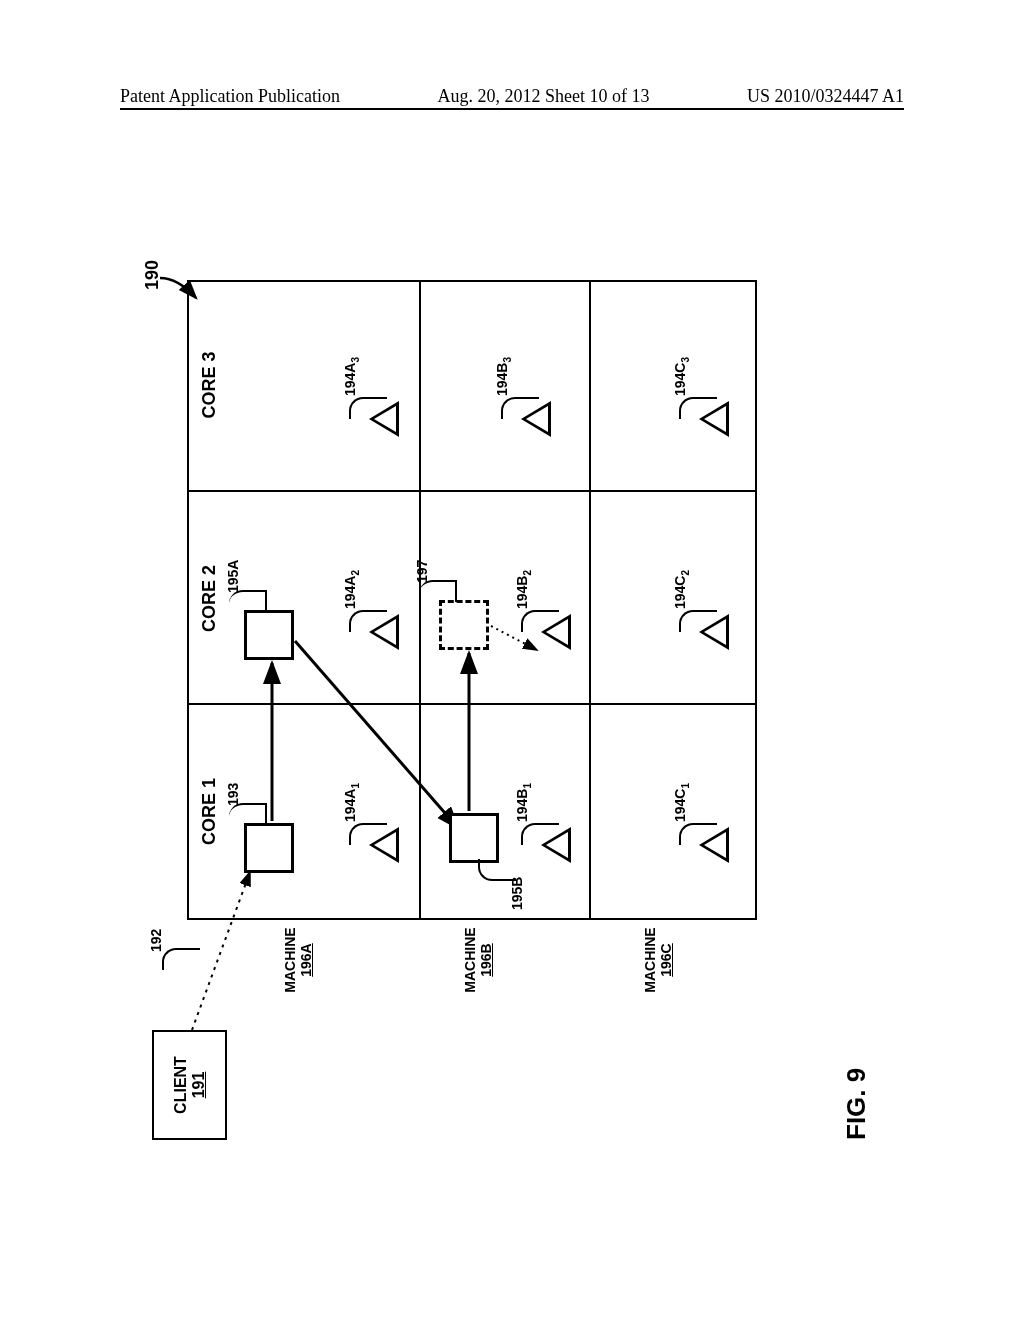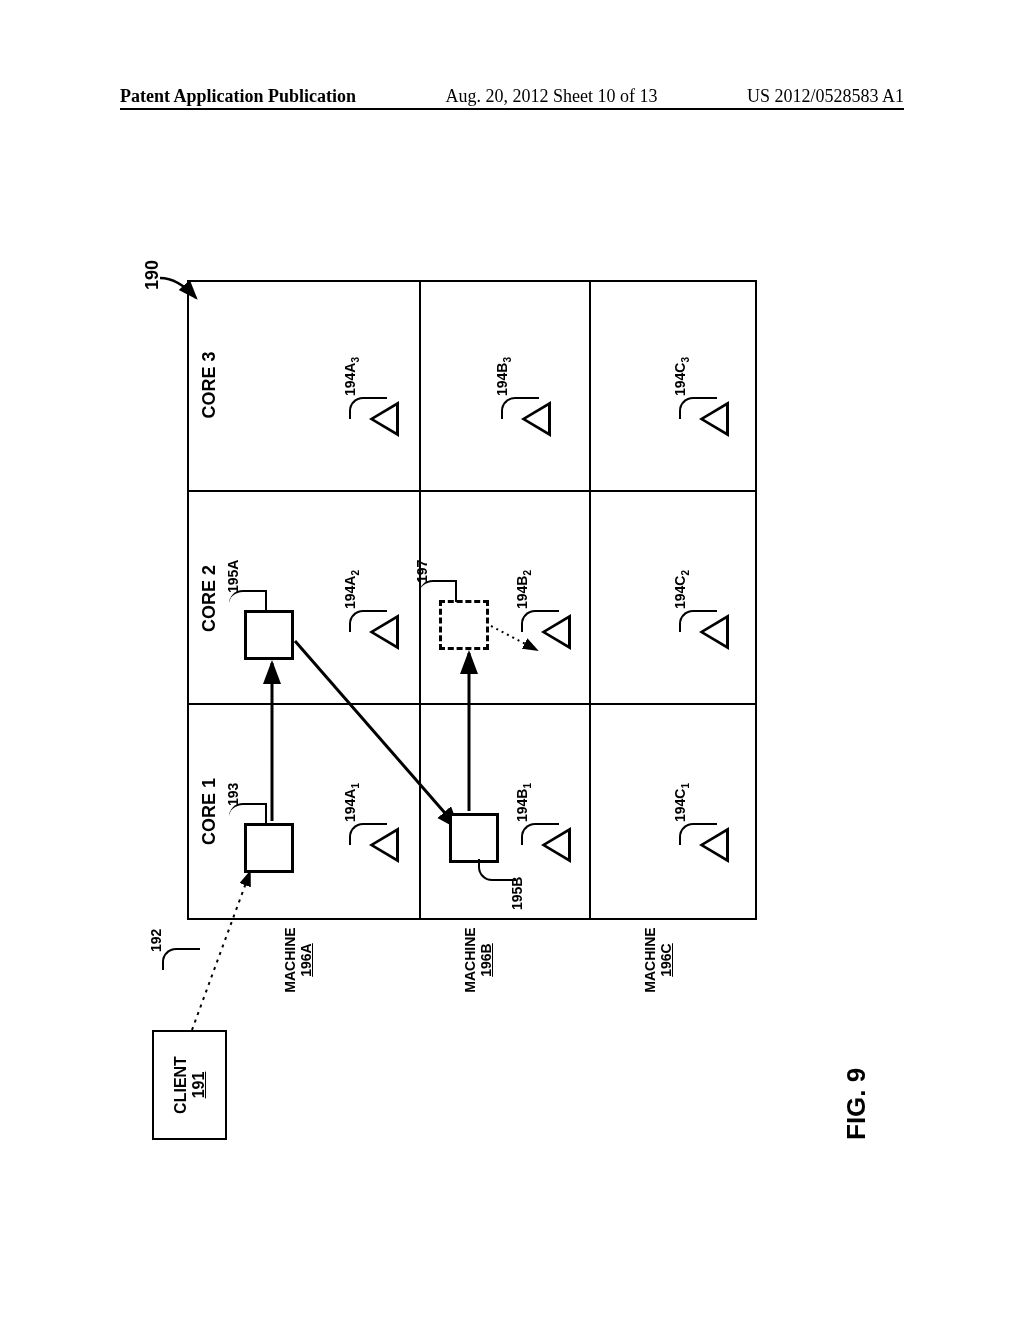--- a/index.html
+++ b/index.html
@@ -14,21 +14,21 @@
   .header {
     position: absolute;
     top: 86px;
     left: 0; right: 0;
     display: flex;
     justify-content: space-between;
     padding: 0 120px;
     font-family: "Times New Roman", Times, serif;
     font-size: 18px;
   }
-  .header .left { font-weight: bold; }
+  .header .left { font-weight: normal; }
   .header .center { }
   .header .right { }
   .hr {
     position: absolute;
     top: 108px;
     left: 120px;
     right: 120px;
     border-top: 2px solid #000;
   }
 
@@ -174,21 +174,21 @@
     position: absolute;
   }
 
 </style>
 </head>
 <body>
 
 <div class="header">
   <span class="left">Patent Application Publication</span>
   <span class="center">Aug. 20, 2012  Sheet 10 of 13</span>
-  <span class="right">US 2012/0528583 A1</span>
+  <span class="right">US 2010/0324447 A1</span>
 </div>
 <div class="hr"></div>
 
 <div class="stage-wrap">
   <div class="stage">
 
     <div class="fig-label">FIG. 9</div>
 
     <div class="lbl" style="right:0; top:-10px; font-size:18px;">190</div>
     <svg class="arrow" style="right:8px; top:6px;" width="44" height="50">

